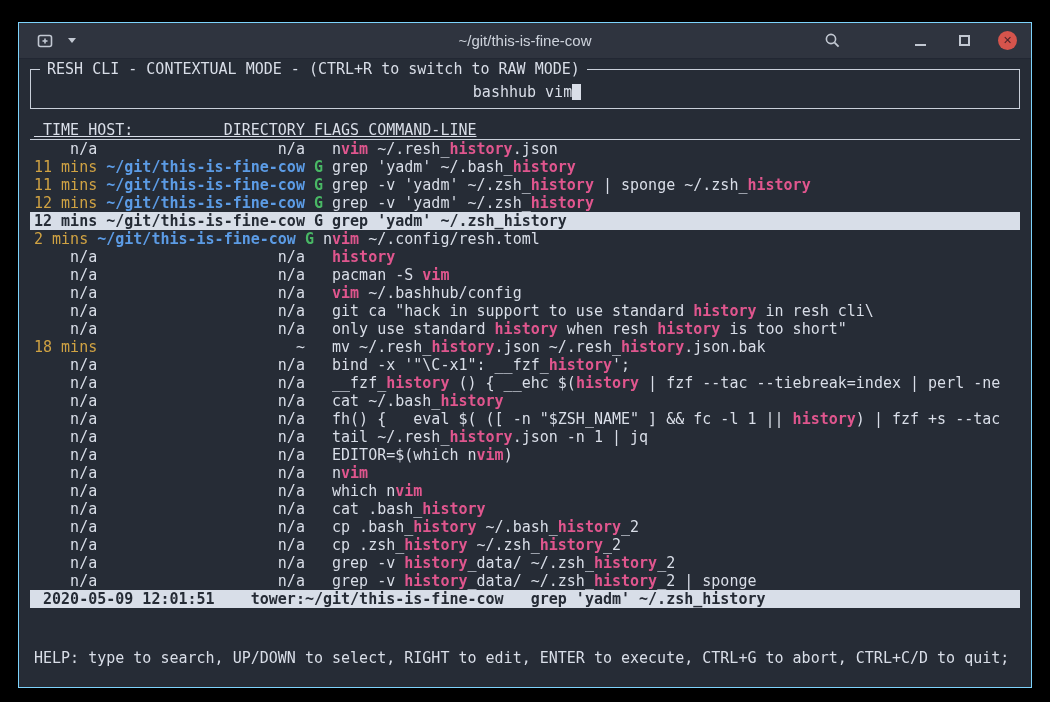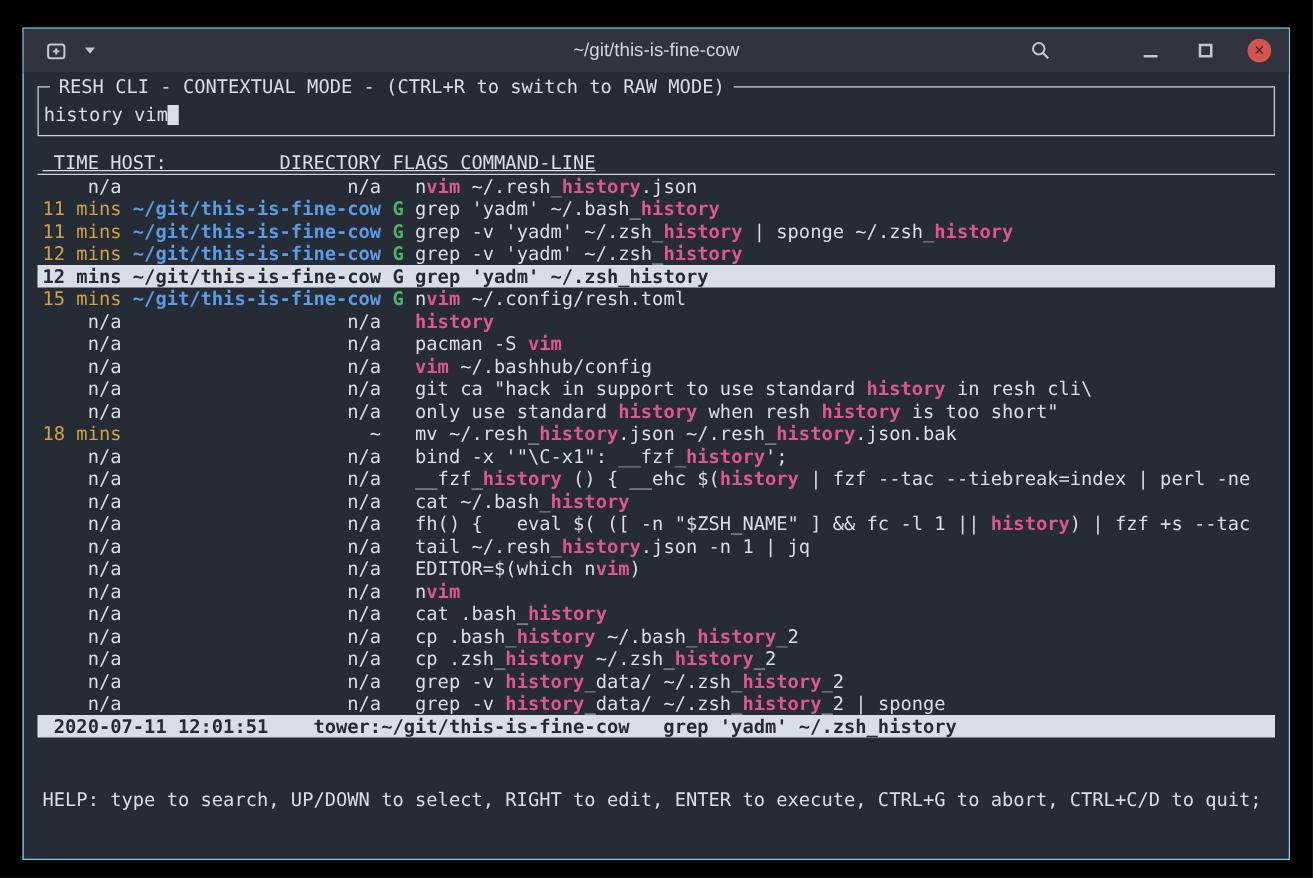--- a/index.html
+++ b/index.html
@@ -18,21 +18,21 @@
   .tb-right{margin-left:auto;display:flex;align-items:center;gap:24px;margin-right:14px;}
   .tb-btn{display:inline-flex;align-items:center;justify-content:center;width:20px;height:20px;cursor:default;}
   .caret{width:0;height:0;border-left:4px solid transparent;border-right:4px solid transparent;border-top:5px solid var(--icon);}
   .minimize-glyph{display:inline-block;width:11px;height:0;border-bottom:2px solid var(--icon);margin-top:8px;}
   .restore-glyph{display:inline-block;width:11px;height:11px;border:2px solid var(--icon);}
   .close-btn{width:19px;height:19px;border-radius:50%;background:var(--close);display:inline-flex;align-items:center;justify-content:center;}
   .close-x{color:#4a2329;font-size:11px;font-weight:bold;line-height:1;font-family:"DejaVu Sans",sans-serif;}
   .kebab-dot{width:4px;height:4px;border-radius:50%;background:var(--icon);margin:1.5px auto;}
 
   .terminal{position:absolute;left:0;right:0;top:36px;bottom:0;padding:8px 11px 0 11px;color:var(--fg);font-size:15px;line-height:18px;overflow:hidden;}
-  .search-frame{position:relative;border:1px solid var(--frame-border);height:40px;margin-top:2px;}
+  .search-frame{position:relative;border:1px solid var(--frame-border);height:40px;margin-top:2px;text-align:center;}
   .frame-label{position:absolute;top:-10px;left:9px;background:var(--bg);padding:0 7px;white-space:pre;}
   .query-line{padding:13px 0 0 4px;white-space:pre;}
   .cursor{display:inline-block;width:9px;height:16px;background:var(--fg);vertical-align:-3px;}
 
   .line{white-space:pre;height:18px;line-height:18px;padding-left:4px;overflow:hidden;}
   .table-header{margin-top:12px;height:19px;border-bottom:1px solid var(--frame-border);text-decoration:underline;}
   .row.selected{background:var(--selection-bg);color:var(--selection-fg);font-weight:bold;}
   .row.selected span{color:var(--selection-fg) !important;}
   .time.age{color:var(--age-color);}
   .dir.match{color:var(--dir-color);font-weight:bold;}
@@ -81,50 +81,51 @@
       <span class="tb-btn close-btn">
         <span class="close-x">✕</span>
       </span>
     </div>
   </div>
 
   <div class="terminal">
 
     <div class="search-frame">
       <span class="frame-label">RESH CLI - CONTEXTUAL MODE - (CTRL+R to switch to RAW MODE)</span>
-      <div class="query-line"><span>history vim</span><span class="cursor"></span></div>
+      <div class="query-line"><span>bashhub vim</span><span class="cursor"></span></div>
     </div>
 
     <div class="line table-header"> TIME HOST:          DIRECTORY FLAGS COMMAND-LINE</div>
 
     <div>
         <div class="line row"><span class="time">    n/a</span> <span class="dir">                   n/a</span> <span class="flag"> </span> <span class="cmd">n<span class="hl">vim</span> ~/.resh_<span class="hl">history</span>.json</span></div>
         <div class="line row"><span class="time age">11 mins</span> <span class="dir match">~/git/this-is-fine-cow</span> <span class="flag">G</span> <span class="cmd">grep 'yadm' ~/.bash_<span class="hl">history</span></span></div>
         <div class="line row"><span class="time age">11 mins</span> <span class="dir match">~/git/this-is-fine-cow</span> <span class="flag">G</span> <span class="cmd">grep -v 'yadm' ~/.zsh_<span class="hl">history</span> | sponge ~/.zsh_<span class="hl">history</span></span></div>
         <div class="line row"><span class="time age">12 mins</span> <span class="dir match">~/git/this-is-fine-cow</span> <span class="flag">G</span> <span class="cmd">grep -v 'yadm' ~/.zsh_<span class="hl">history</span></span></div>
         <div class="line row selected"><span class="time age">12 mins</span> <span class="dir match">~/git/this-is-fine-cow</span> <span class="flag">G</span> <span class="cmd">grep 'yadm' ~/.zsh_<span class="hl">history</span></span></div>
-        <div class="line row"><span class="time age">15 mins</span> <span class="dir match">~/git/this-is-fine-cow</span> <span class="flag">G</span> <span class="cmd">n<span class="hl">vim</span> ~/.config/resh.toml</span></div>
+        <div class="line row"><span class="time age">2 mins</span> <span class="dir match">~/git/this-is-fine-cow</span> <span class="flag">G</span> <span class="cmd">n<span class="hl">vim</span> ~/.config/resh.toml</span></div>
         <div class="line row"><span class="time">    n/a</span> <span class="dir">                   n/a</span> <span class="flag"> </span> <span class="cmd"><span class="hl">history</span></span></div>
         <div class="line row"><span class="time">    n/a</span> <span class="dir">                   n/a</span> <span class="flag"> </span> <span class="cmd">pacman -S <span class="hl">vim</span></span></div>
         <div class="line row"><span class="time">    n/a</span> <span class="dir">                   n/a</span> <span class="flag"> </span> <span class="cmd"><span class="hl">vim</span> ~/.bashhub/config</span></div>
         <div class="line row"><span class="time">    n/a</span> <span class="dir">                   n/a</span> <span class="flag"> </span> <span class="cmd">git ca "hack in support to use standard <span class="hl">history</span> in resh cli\</span></div>
         <div class="line row"><span class="time">    n/a</span> <span class="dir">                   n/a</span> <span class="flag"> </span> <span class="cmd">only use standard <span class="hl">history</span> when resh <span class="hl">history</span> is too short"</span></div>
         <div class="line row"><span class="time age">18 mins</span> <span class="dir">                     ~</span> <span class="flag"> </span> <span class="cmd">mv ~/.resh_<span class="hl">history</span>.json ~/.resh_<span class="hl">history</span>.json.bak</span></div>
         <div class="line row"><span class="time">    n/a</span> <span class="dir">                   n/a</span> <span class="flag"> </span> <span class="cmd">bind -x '"\C-x1": __fzf_<span class="hl">history</span>';</span></div>
         <div class="line row"><span class="time">    n/a</span> <span class="dir">                   n/a</span> <span class="flag"> </span> <span class="cmd">__fzf_<span class="hl">history</span> () { __ehc $(<span class="hl">history</span> | fzf --tac --tiebreak=index | perl -ne</span></div>
         <div class="line row"><span class="time">    n/a</span> <span class="dir">                   n/a</span> <span class="flag"> </span> <span class="cmd">cat ~/.bash_<span class="hl">history</span></span></div>
         <div class="line row"><span class="time">    n/a</span> <span class="dir">                   n/a</span> <span class="flag"> </span> <span class="cmd">fh() {   eval $( ([ -n "$ZSH_NAME" ] &amp;&amp; fc -l 1 || <span class="hl">history</span>) | fzf +s --tac</span></div>
         <div class="line row"><span class="time">    n/a</span> <span class="dir">                   n/a</span> <span class="flag"> </span> <span class="cmd">tail ~/.resh_<span class="hl">history</span>.json -n 1 | jq</span></div>
         <div class="line row"><span class="time">    n/a</span> <span class="dir">                   n/a</span> <span class="flag"> </span> <span class="cmd">EDITOR=$(which n<span class="hl">vim</span>)</span></div>
         <div class="line row"><span class="time">    n/a</span> <span class="dir">                   n/a</span> <span class="flag"> </span> <span class="cmd">n<span class="hl">vim</span></span></div>
+        <div class="line row"><span class="time">    n/a</span> <span class="dir">                   n/a</span> <span class="flag"> </span> <span class="cmd">which n<span class="hl">vim</span></span></div>
         <div class="line row"><span class="time">    n/a</span> <span class="dir">                   n/a</span> <span class="flag"> </span> <span class="cmd">cat .bash_<span class="hl">history</span></span></div>
         <div class="line row"><span class="time">    n/a</span> <span class="dir">                   n/a</span> <span class="flag"> </span> <span class="cmd">cp .bash_<span class="hl">history</span> ~/.bash_<span class="hl">history</span>_2</span></div>
         <div class="line row"><span class="time">    n/a</span> <span class="dir">                   n/a</span> <span class="flag"> </span> <span class="cmd">cp .zsh_<span class="hl">history</span> ~/.zsh_<span class="hl">history</span>_2</span></div>
         <div class="line row"><span class="time">    n/a</span> <span class="dir">                   n/a</span> <span class="flag"> </span> <span class="cmd">grep -v <span class="hl">history</span>_data/ ~/.zsh_<span class="hl">history</span>_2</span></div>
         <div class="line row"><span class="time">    n/a</span> <span class="dir">                   n/a</span> <span class="flag"> </span> <span class="cmd">grep -v <span class="hl">history</span>_data/ ~/.zsh_<span class="hl">history</span>_2 | sponge</span></div>
       </div>
 
-    <div class="line status-bar"> 2020-07-11 12:01:51    tower:~/git/this-is-fine-cow   grep 'yadm' ~/.zsh_history</div>
+    <div class="line status-bar"> 2020-05-09 12:01:51    tower:~/git/this-is-fine-cow   grep 'yadm' ~/.zsh_history</div>
 
     <div class="line help-bar">HELP: type to search, UP/DOWN to select, RIGHT to edit, ENTER to execute, CTRL+G to abort, CTRL+C/D to quit;</div>
 
   </div>
 </div>
 
 </body></html>

